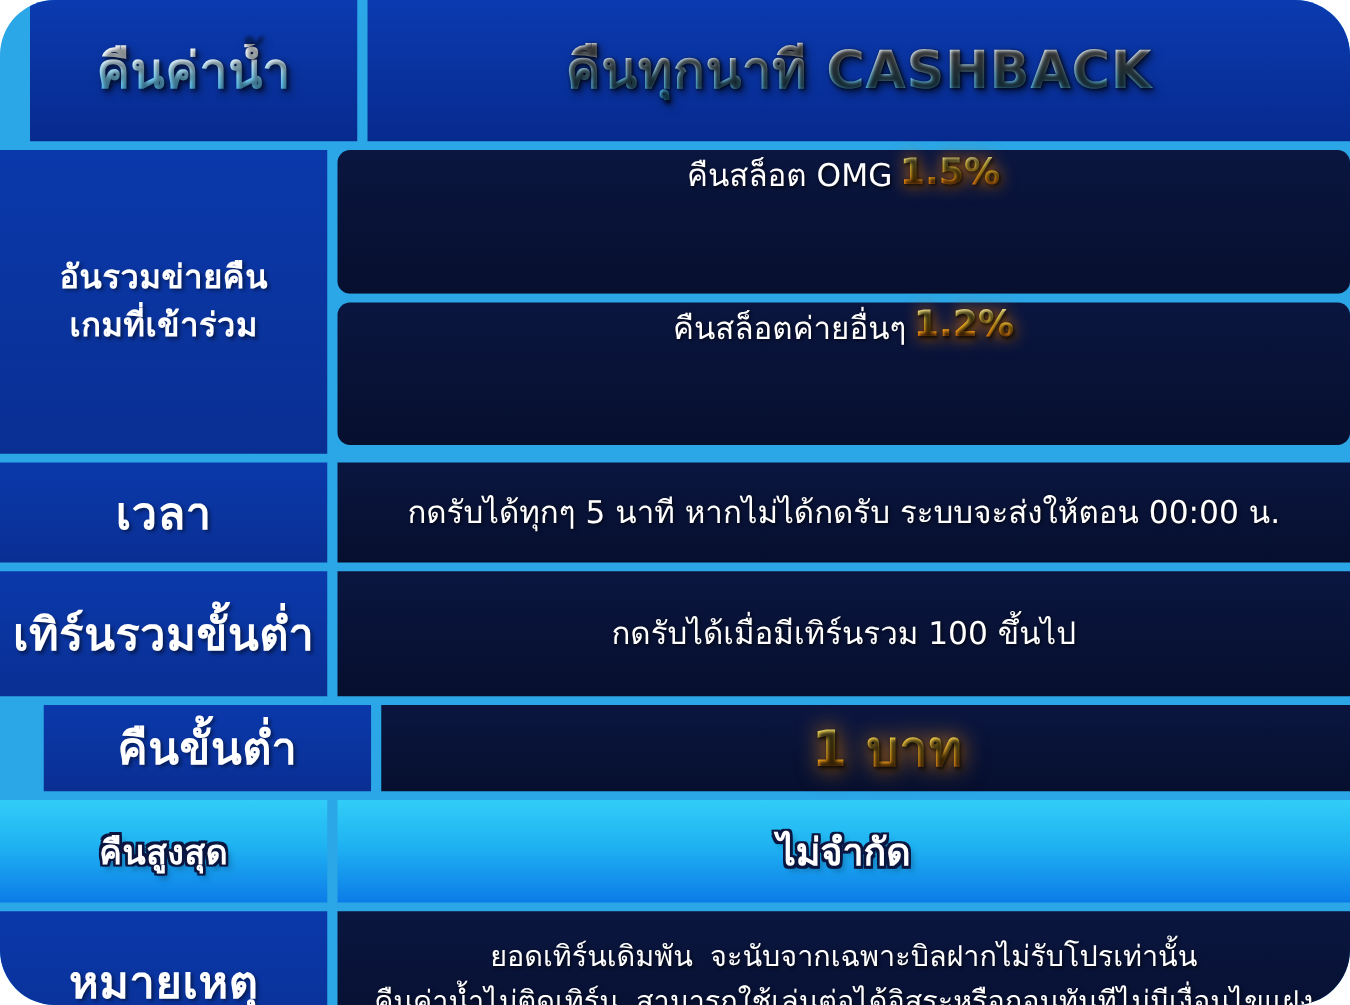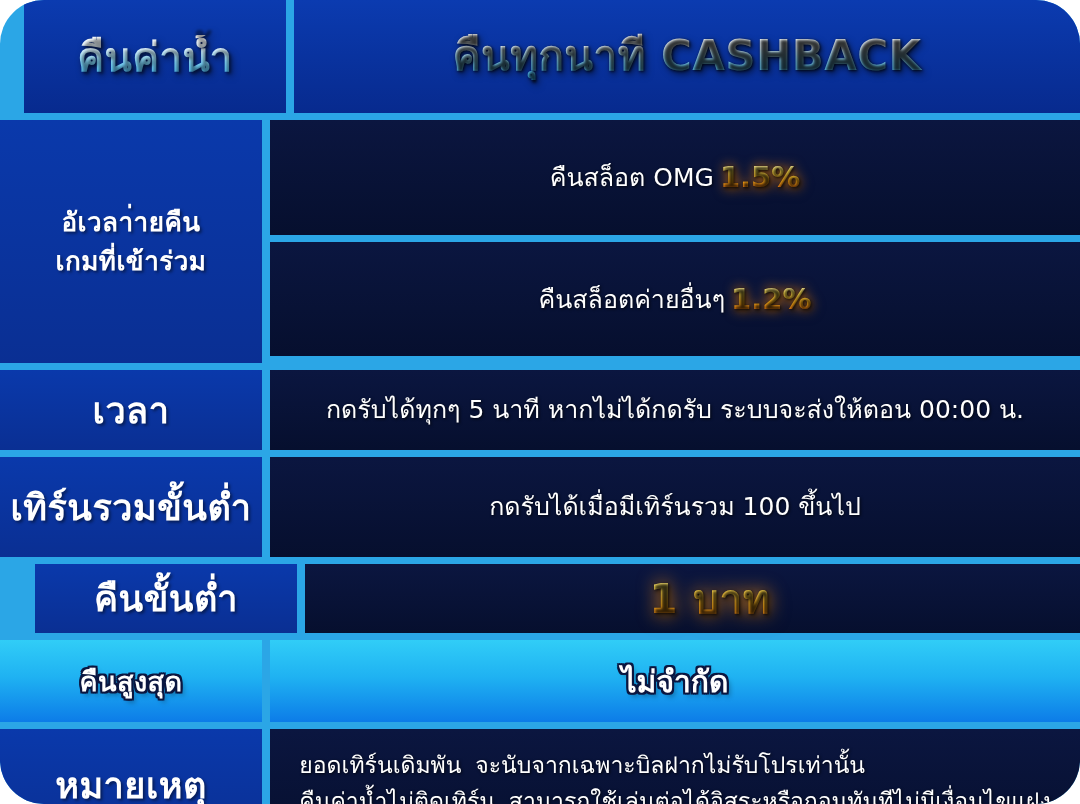--- a/index.html
+++ b/index.html
@@ -43,20 +43,21 @@
     letter-spacing: 0.5px;
   }
 
   .value-cell {
     flex: 1 1 auto;
     box-sizing: border-box;
     display: flex;
     flex-direction: column;
     align-items: center;
     justify-content: center;
+    text-align: center;
     color: #ffffff;
     background: linear-gradient(180deg, #0b1640 0%, #060f2e 100%);
     text-shadow: 1px 1px 3px rgba(0,0,0,0.8);
   }
 
   
   .header-row { height: 113px; padding-left: 24px; }
   .header-row .label-cell,
   .header-row .value-cell {
     background: linear-gradient(180deg, #0b3bb0 0%, #072a8e 100%);
@@ -92,29 +93,30 @@
   .group-row { height: 243px; }
   .group-row .label-cell { height: 100%; }
   .sub-wrap {
     flex: 1 1 auto;
     display: flex;
     flex-direction: column;
   }
   .sub-row {
     flex: 1 1 0;
     display: flex;
-    align-items: center;
+    align-items: flex-start;
     justify-content: center;
     text-align: center;
     color: #ffffff;
     background: linear-gradient(180deg, #0b1640 0%, #060f2e 100%);
     text-shadow: 1px 1px 3px rgba(0,0,0,0.8);
     font-size: 25px;
     padding: 0 16px;
     box-sizing: border-box;
+    border-radius: 10px;
   }
 
   .gold {
     font-weight: bold;
     background: linear-gradient(180deg, #fffbe8 0%, #ffe14f 32%, #ffae17 62%, #f3560c 100%);
     -webkit-background-clip: text;
     background-clip: text;
     color: transparent;
     -webkit-text-fill-color: transparent;
     filter: drop-shadow(0 0 6px rgba(255,140,20,0.75)) drop-shadow(1px 2px 2px rgba(0,0,0,0.6));
@@ -179,21 +181,21 @@
     <div class="vdiv"></div>
     <div class="value-cell">
       <span class="gradient-title">คืนทุกนาที CASHBACK</span>
     </div>
   </div>
   <div class="hdiv"></div>
 
   <div class="row group-row">
     <div class="label-cell">
       <div class="label-2line">
-        <span>อัเวลา่ายคืน</span><br>
+        <span>อันรวมข่ายคืน</span><br>
         <span>เกมที่เข้าร่วม</span>
       </div>
     </div>
     <div class="vdiv"></div>
     <div class="sub-wrap">
       <div class="sub-row">
         <span>คืนสล็อต OMG</span>
         <span class="gold">1.5%</span>
       </div>
       <div class="hdiv"></div>

